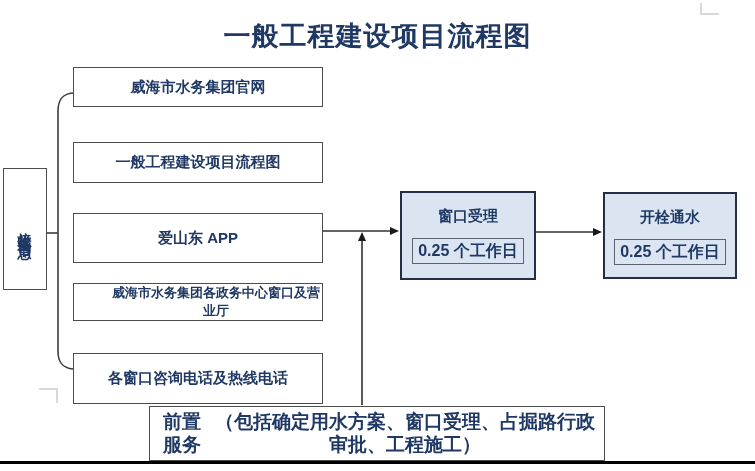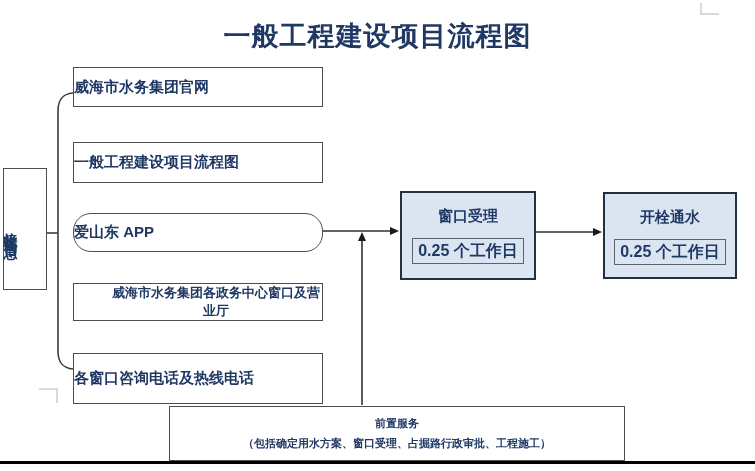--- a/index.html
+++ b/index.html
@@ -2,34 +2,34 @@
 <html><head>
 <meta charset="utf-8">
 <style>
   html,body{margin:0;padding:0;background:#ffffff;}
   body{font-family:"Liberation Sans","DejaVu Sans",sans-serif;}
   .canvas{position:relative;width:755px;height:471px;background:#fff;overflow:hidden;}
   .title{position:absolute;left:0;top:18px;width:755px;text-align:center;
          font-size:27px;font-weight:bold;color:#1F3864;letter-spacing:1px;}
   .svg-layer{position:absolute;left:0;top:0;width:755px;height:471px;z-index:1;}
   .node{position:absolute;z-index:2;box-sizing:border-box;display:flex;
-        align-items:center;text-align:center;
+        align-items:center;justify-content:center;text-align:center;
         color:#1F3864;font-weight:bold;}
   .wbox{background:#ffffff;border:1.5px solid #4d4d4d;font-size:15px;}
   .wbox.small{font-size:13px;}
   .vbox{background:#ffffff;border:1.5px solid #4d4d4d;}
   .vtext{writing-mode:vertical-rl;text-orientation:upright;font-size:14px;
          font-weight:bold;color:#1F3864;letter-spacing:3px;line-height:1;}
   .bluebox{background:#DBE5F1;border:2.5px solid #233044;flex-direction:column;
            justify-content:flex-start;padding-top:14px;font-size:15px;}
   .bluebox .inner{box-sizing:border-box;margin-top:12px;width:112px;height:26px;
            border:1.5px solid #5a6570;background:#DBE5F1;display:flex;
            align-items:center;justify-content:center;font-size:16px;}
-  .prebox{background:#ffffff;border:1.5px solid #4d4d4d;flex-direction:column;
-          justify-content:space-evenly;font-size:11px;line-height:1.2;padding:2px 4px;margin-left:20px;}
+  .prebox{background:#ffffff;border:1.5px solid #4d4d4d;flex-direction:row;
+          justify-content:space-evenly;font-size:19px;line-height:1.2;padding:2px 4px;}
   .blackbar{position:absolute;left:0;top:461px;width:755px;height:3px;background:#000;z-index:3;}
   .mark{position:absolute;z-index:0;}
   .mark.tr{left:700px;top:3px;width:17px;height:10px;
            border-left:2px solid #d9d9d9;border-bottom:2px solid #d9d9d9;}
   .mark.bl{left:39px;top:388px;width:17px;height:13px;
            border-top:2px solid #d9d9d9;border-right:2px solid #d9d9d9;}
 </style>
 </head>
 <body>
 
@@ -60,21 +60,21 @@
   </div>
 
   <div class="node wbox" style="left:73px;top:67px;width:250px;height:40px;">
     <span>威海市水务集团官网</span>
   </div>
 
   <div class="node wbox" style="left:73px;top:142px;width:250px;height:41px;">
     <span>一般工程建设项目流程图</span>
   </div>
 
-  <div class="node wbox" style="left:73px;top:213px;width:250px;height:39px;border-radius:18px;">
+  <div class="node wbox" style="left:73px;top:213px;width:250px;height:50px;">
     <span>爱山东 APP</span>
   </div>
 
   <div class="node wbox small" style="left:73px;top:283px;width:250px;height:38px;padding-left:36px;">
     <span>威海市水务集团各政务中心窗口及营业厅</span>
   </div>
 
   <div class="node wbox" style="left:73px;top:353px;width:250px;height:51px;font-family:Liberation Serif, serif;">
     <span>各窗口咨询电话及热线电话</span>
   </div>

